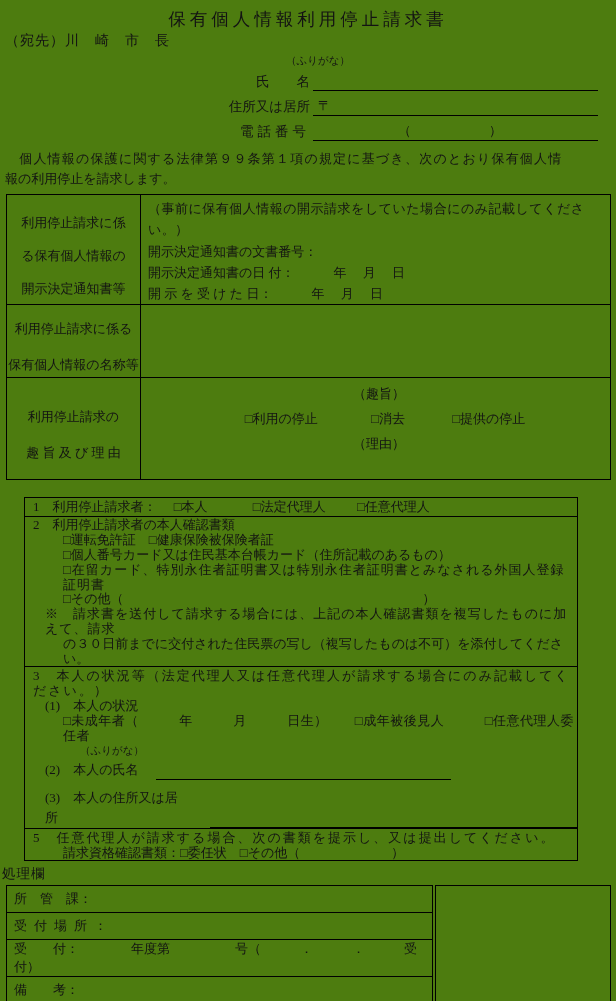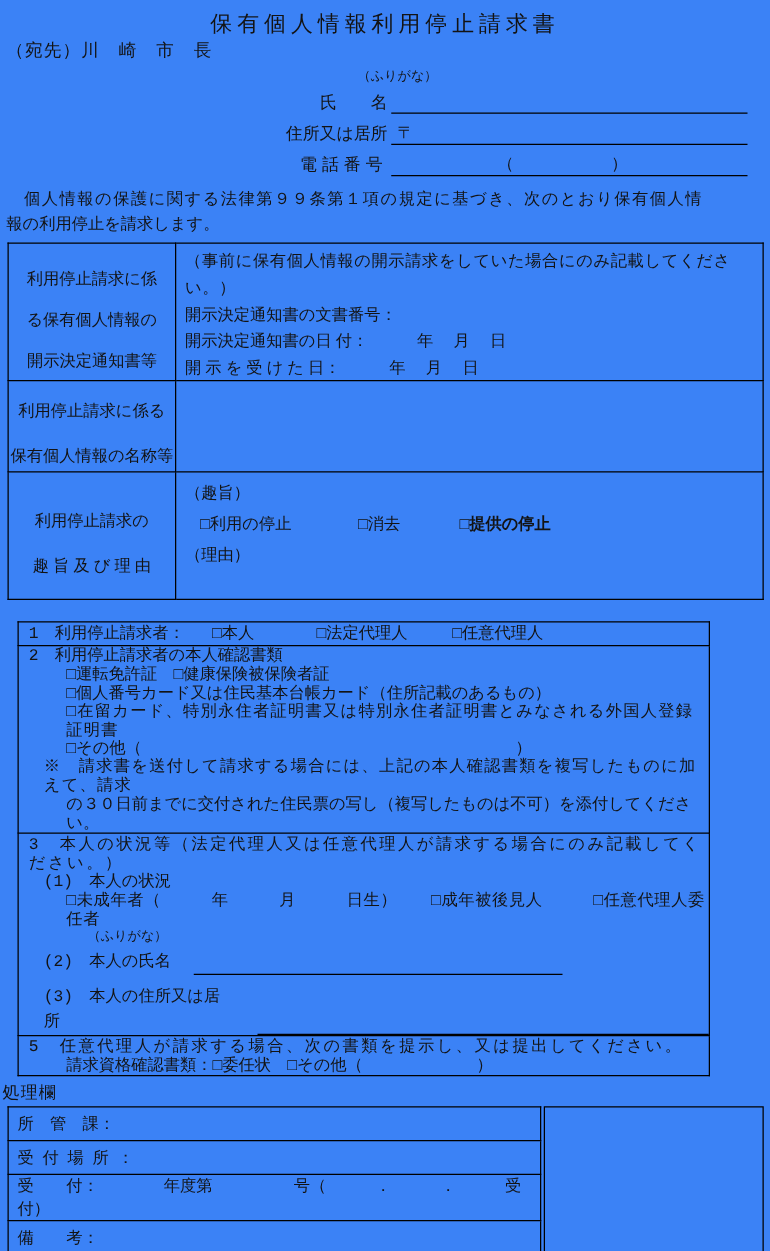--- a/index.html
+++ b/index.html
@@ -1,18 +1,18 @@
 <!DOCTYPE html>
 <html><head>
 <meta charset="utf-8">
 <style>
   * { margin:0; padding:0; box-sizing:border-box; }
   html,body { background:#fff; }
   .page {
-    position:relative; width:616px; height:1001px; background:#3b82f6;
+    position:relative; width:616px; height:1001px; background:#4d7c0f;
     color:#131313; overflow:hidden;
     font-family:"Liberation Serif","DejaVu Serif",serif;
     font-size:13px;
   }
   .title { text-align:center; font-size:17.5px; letter-spacing:4px; padding-top:7px; }
   .hdr-date { text-align:right; padding-right:5px; font-size:13.5px; margin-top:1px; }
   .addressee { padding-left:5px; font-size:14px; margin-top:1px; letter-spacing:1px; }
 
   .furigana-row { height:14px; margin-top:2px; }
   .furigana-row span { margin-left:286px; font-size:10.5px; }
@@ -32,27 +32,27 @@
   table.t1 { border-collapse:collapse; table-layout:fixed; width:605px; margin:5px 0 0 6px; }
   .t1 td { border:1.5px solid #000; }
   .t1 .c1 { width:134px; text-align:center; vertical-align:middle; }
   .t1 .c1 .lbl { line-height:21px;margin-top:12px; }
   .t1 tr.r2 .lbl, .t1 tr.r3 .lbl { line-height:24px; }
   .t1 .c2 { vertical-align:top; padding:3px 0 0 7px; }
   .t1 tr.r1 td { height:83px; }
   .t1 tr.r2 td { height:68px; }
   .t1 tr.r3 td { height:102px; }
   .t1 tr.r1 .c2 .ln { line-height:21.3px; }
-  .t1 tr.r3 .c2 .ln { line-height:25px; }
+  .t1 tr.r3 .c2 .ln { line-height:25px;text-align:center; }
   .shushi-opts span { display:inline-block; }
   .shushi-opts .o1 { margin-left:12px; }
   .shushi-opts .o2 { margin-left:50px; }
-  .shushi-opts .o3 { margin-left:44px;font-weight:bold; }
-
-  table.t2 { border-collapse:collapse; table-layout:fixed; width:554px; margin:17px 0 0 14px;font-family:Liberation Mono, monospace; }
+  .shushi-opts .o3 { margin-left:44px; }
+
+  table.t2 { border-collapse:collapse; table-layout:fixed; width:554px; margin:17px 0 0 24px; }
   .t2 td { border:1.5px solid #000; vertical-align:top; padding:1px 0 0 0; }
   .t2 .ln { line-height:15px; padding-left:8px; }
   .t2 tr.sr1 td { height:19px; }
   .t2 tr.sr2 td { height:104px; }
   .t2 tr.sr3 td { height:128px; }
   .t2 tr.sr4 td { height:31px; }
   .t2 tr.sr5 td { height:28px; }
   .t2 tr.sr2 .ln { line-height:14.8px; }
   .pl-a { padding-left:38px !important; }
   .pl-b { padding-left:20px !important; }

